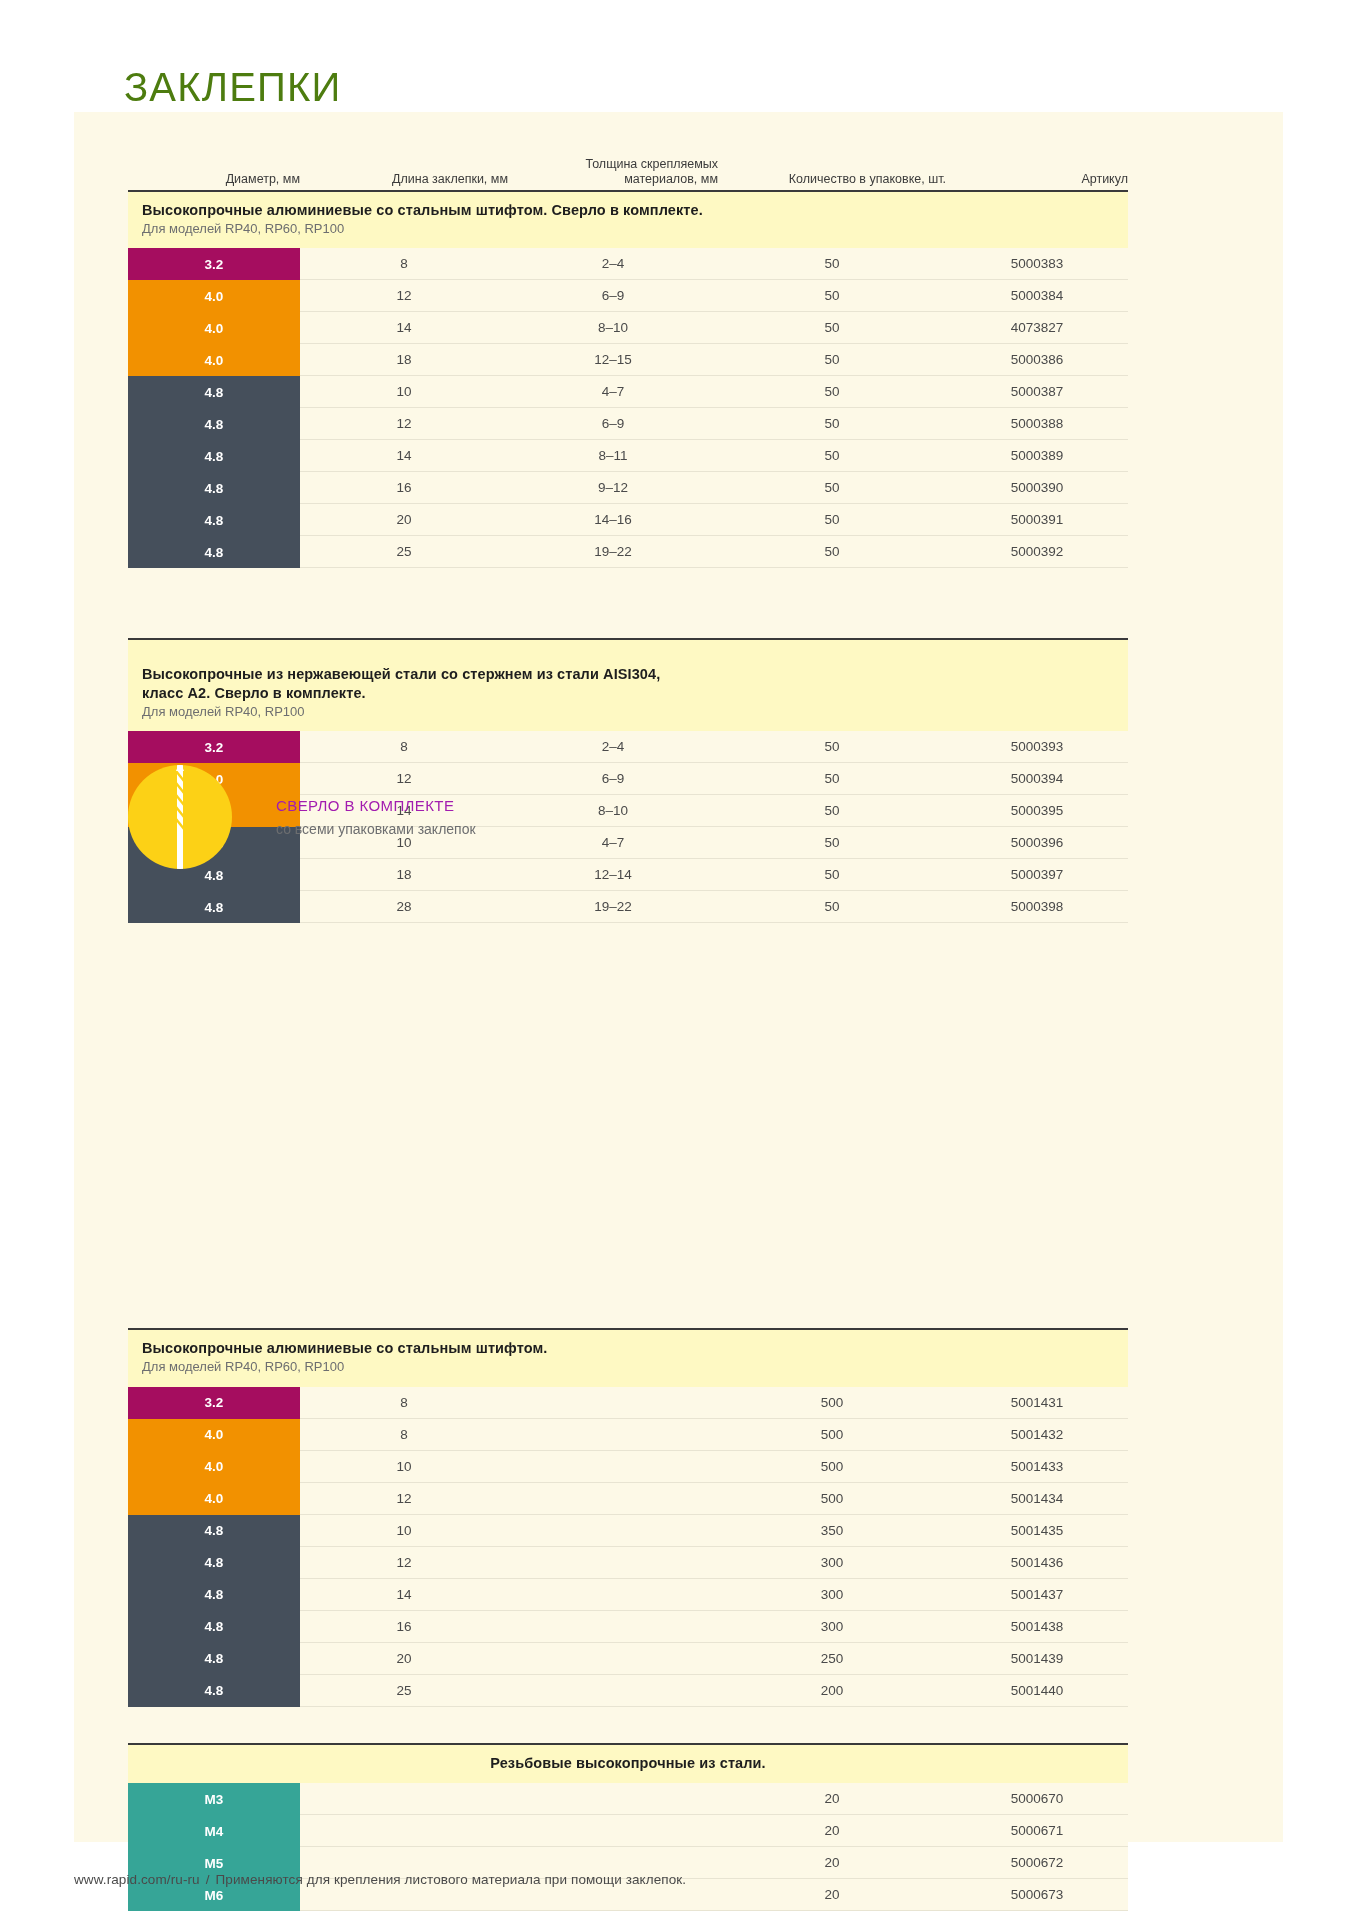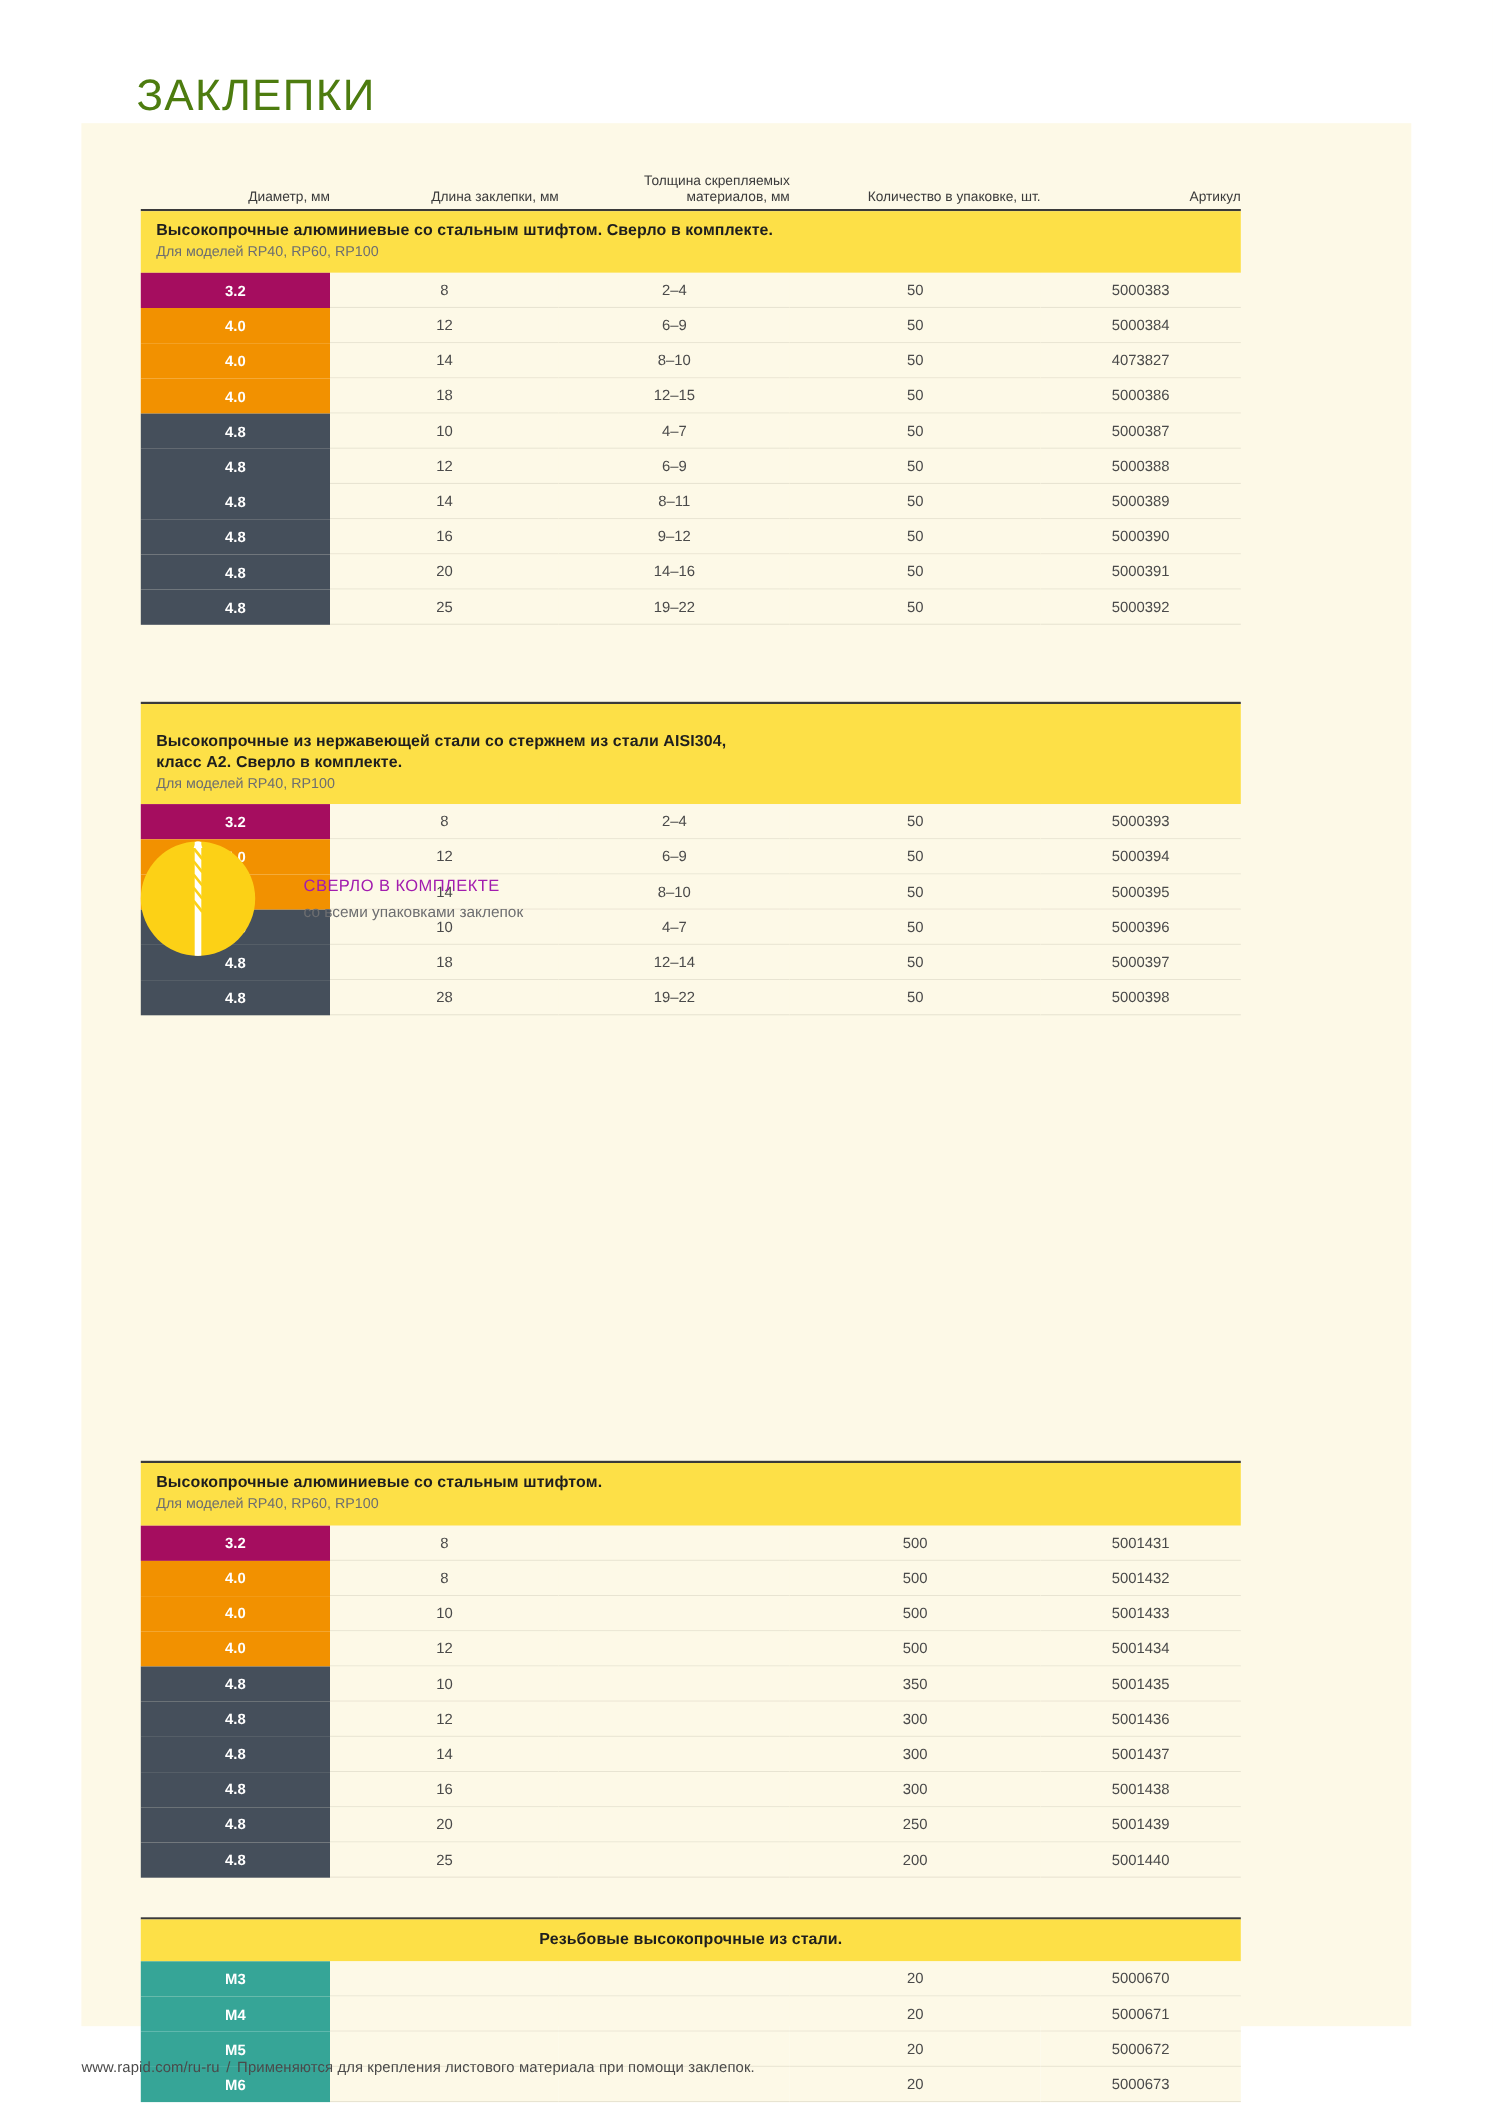--- a/index.html
+++ b/index.html
@@ -71,21 +71,21 @@
   
   .tbl {
     margin-top: 0;
   }
   .tbl .rule {
     height: 2px;
     background: #3a3a3a;
     width: 100%;
   }
   .sec-head {
-    background: #fde047;
+    background: #fef9c3;
     padding: 9px 14px 11px 14px;
   }
   .sec-head .t {
     font-size: 14.5px;
     font-weight: bold;
     color: #1e1e1e;
     line-height: 1.28;
     letter-spacing: .1px;
   }
   .sec-head .s {

